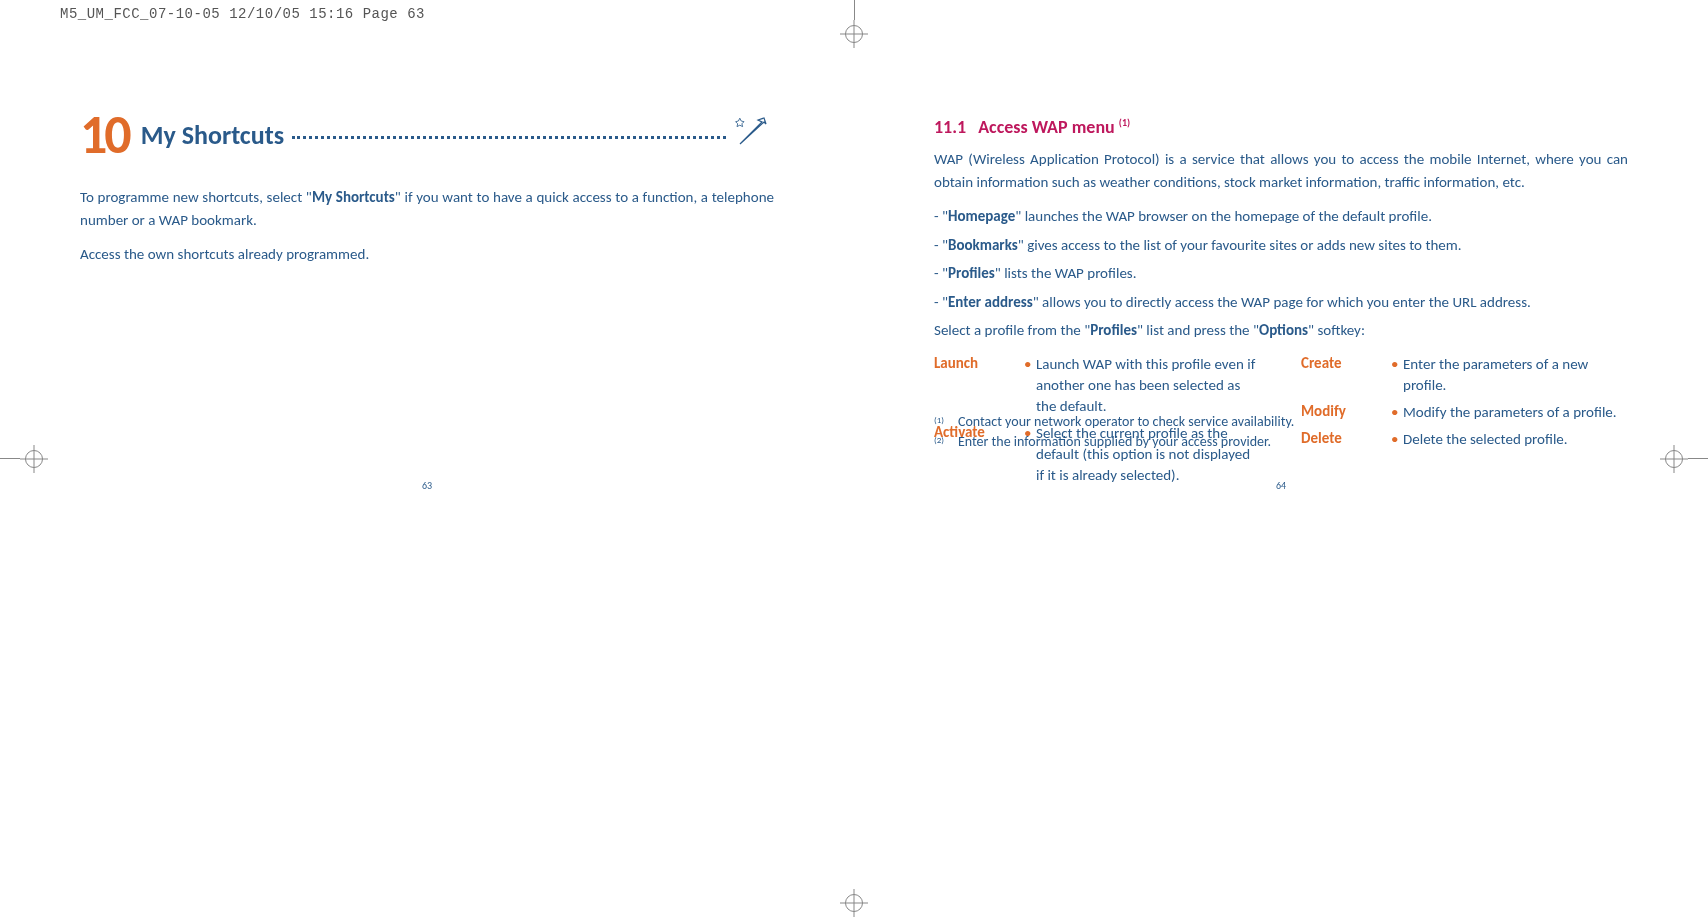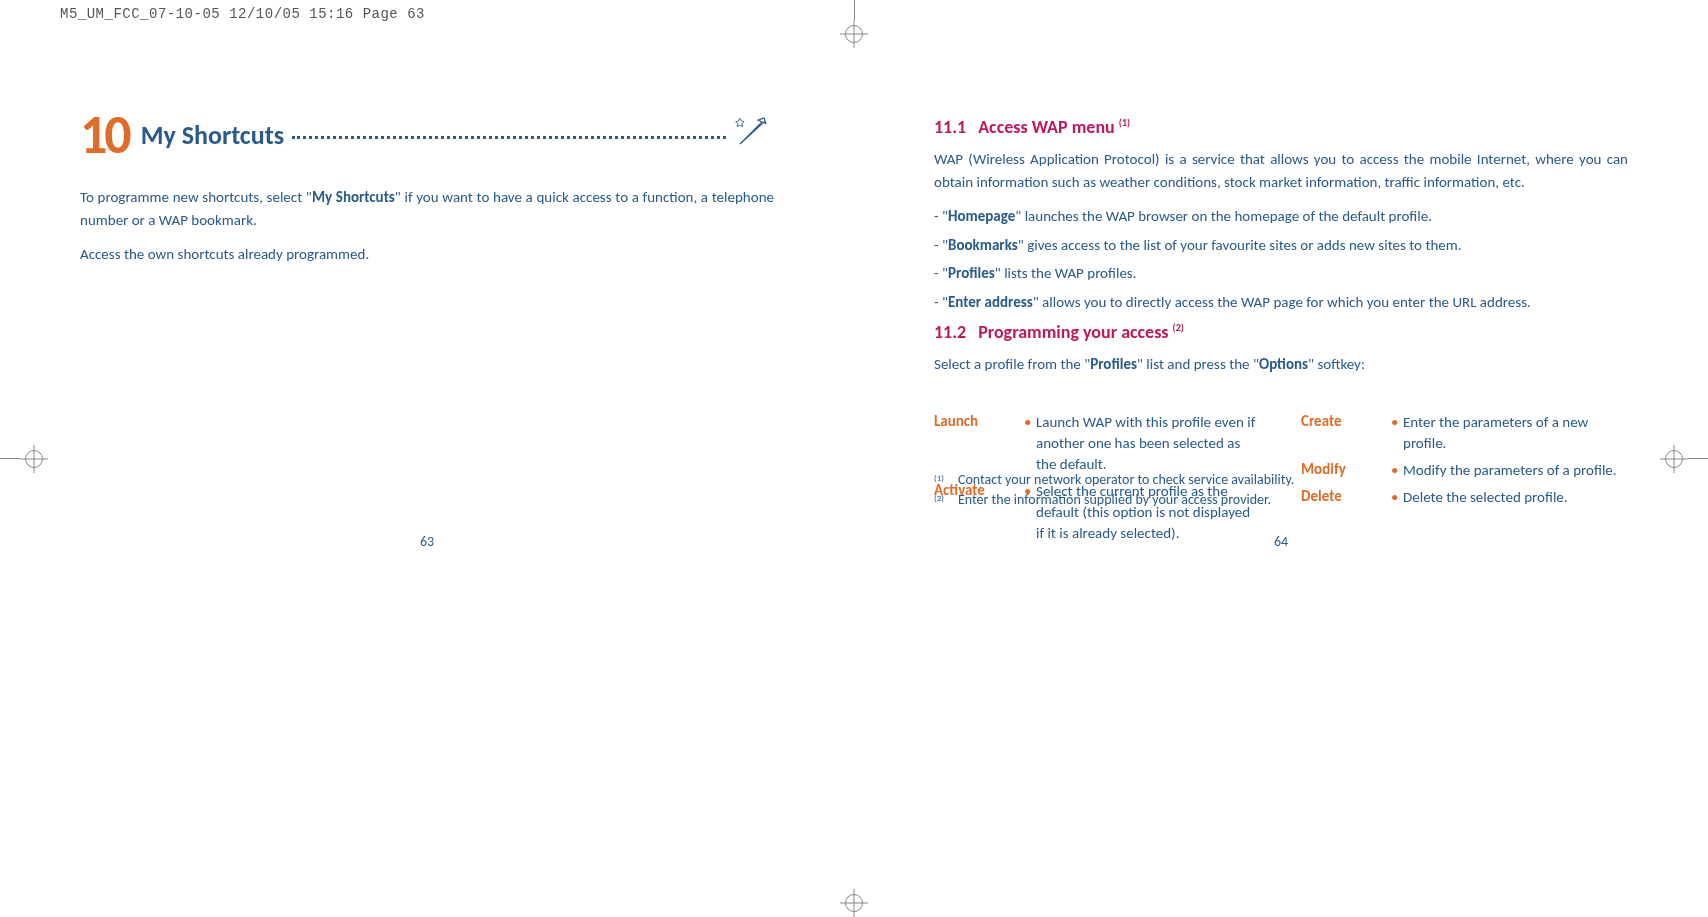--- a/index.html
+++ b/index.html
@@ -93,29 +93,29 @@
   .section-head {
     color: #be185d;
     font-weight: bold;
     font-size: 18px;
     margin: 8px 0 10px 0;
   }
   .section-head .num { margin-right: 12px; }
   .section-head sup { font-size: 10px; font-weight: bold; }
   .list-line { margin: 6px 0; line-height: 1.5; }
   .opt-table { display: flex; gap: 40px; margin-top: 12px;}
-  .opt-col { flex:1;margin-top:24px; }
+  .opt-col { flex:1; }
   .opt-row { display:flex; margin-bottom: 6px; }
   .opt-label { width: 90px; color:#e06c2a; font-weight:bold; font-size:15px; flex-shrink:0;}
   .opt-desc { flex:1; position:relative; padding-left: 12px; line-height:1.4;}
   .opt-desc::before { content:"•"; color:#e06c2a; position:absolute; left:0; top:0;}
   .footnotes { position:absolute; bottom: 80px; left: 80px; right: 80px; }
   .footnote { display:flex; font-size: 14px; line-height:1.4;}
   .footnote sup { font-size:9px; width: 24px; flex-shrink:0; padding-top:2px;}
-  .page-num { position:absolute; bottom: 40px; left:50%; transform:translateX(-50%); font-size:14px; color:#2a5a8a;}
+  .page-num { position:absolute; bottom: 40px; left:50%; transform:translateX(-50%); font-size:10px; color:#2a5a8a;}
   .star-icon { fill: none; stroke: #2a5a8a; stroke-width:1.2; }
   .globe-icon { fill:#c8d4e2; stroke:#2a5a8a; stroke-width:0.8;}
 </style>
 </head>
 <body>
 
 <div class="header-line">M5_UM_FCC_07-10-05  12/10/05  15:16  Page 63</div>
 
 <div class="print-mark-top">
   <div class="tick"></div>
@@ -168,23 +168,20 @@
     <div class="section-head">
       <span class="num">11.1</span><span>Access WAP menu </span><sup>(1)</sup>
     </div>
     <p class="body-text">WAP (Wireless Application Protocol) is a service that allows you to access the mobile Internet, where you can obtain information such as weather conditions, stock market information, traffic information, etc.</p>
 
     <p class="list-line"><span>- "</span><span class="bold">Homepage</span><span>" launches the WAP browser on the homepage of the default profile.</span></p>
     <p class="list-line"><span>- "</span><span class="bold">Bookmarks</span><span>" gives access to the list of your favourite sites or adds new sites to them.</span></p>
     <p class="list-line"><span>- "</span><span class="bold">Profiles</span><span>" lists the WAP profiles.</span></p>
     <p class="list-line"><span>- "</span><span class="bold">Enter address</span><span>" allows you to directly access the WAP page for which you enter the URL address.</span></p>
 
-    <div class="section-head">
-      <span class="num">11.2</span><span>Programming your access </span><sup>(2)</sup>
-    </div>
     <p class="body-text" style="text-align:left">
       <span>Select a profile from the "</span><span class="bold">Profiles</span><span>" list and press the "</span><span class="bold">Options</span><span>" softkey:</span>
     </p>
 
     <div class="opt-table">
       <div class="opt-col">
         <div class="opt-row">
           <div class="opt-label">Launch</div>
           <div class="opt-desc">Launch WAP with this profile even if another one has been selected as the default.</div>
         </div>

